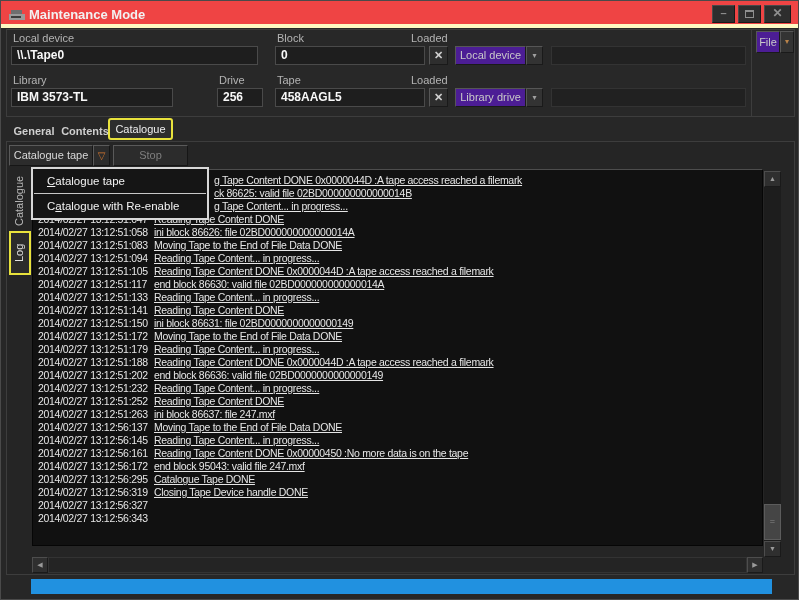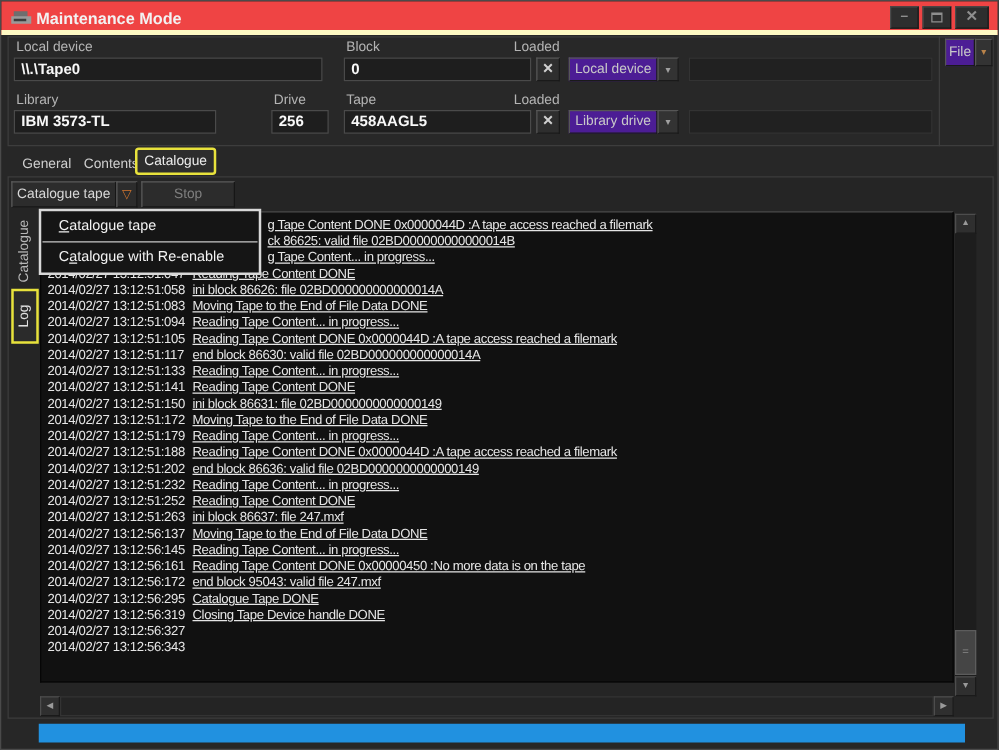--- a/index.html
+++ b/index.html
@@ -24,21 +24,21 @@
   .lbl { position:absolute; font-size:11px; color:#b4b4b4; }
   .field { position:absolute; height:19px; background:#1e1e1e; border:1px solid #4a4a4a; color:#f8f8f8; font-weight:bold; font-size:12px; line-height:17px; padding-left:5px; white-space:nowrap; overflow:hidden; }
   .strip { position:absolute; height:19px; background:#212121; border:1px solid #333; }
   .xbtn { position:absolute; width:19px; height:19px; background:#2e2e2e; border:1px solid #565656; border-bottom-color:#1a1a1a; border-right-color:#1a1a1a; color:#d0d0d0; font-size:11px; font-weight:bold; text-align:center; line-height:17px; }
   .selbtn { position:absolute; height:19px; background:#4c1d95; border:1px solid #565656; border-bottom-color:#1a1a1a; border-right-color:#1a1a1a; color:#c9c9c9; font-size:11px; line-height:17px; text-align:center; }
   .selarrow { position:absolute; width:17px; height:19px; background:#333; border:1px solid #565656; border-bottom-color:#1a1a1a; border-right-color:#1a1a1a; color:#a0a0a0; font-size:8px; line-height:17px; text-align:center; }
   .vsep { position:absolute; left:750px; top:28px; width:1px; height:88px; background:#3d3d3d; }
   .file-arrow { color:#b9834a; }
 
   
-  .tab { position:absolute; top:120px; height:20px; font-size:11px; color:#cfcfcf; line-height:20px; text-align:right; }
+  .tab { position:absolute; top:120px; height:20px; font-size:11px; color:#cfcfcf; line-height:20px; text-align:center;font-weight:bold; }
   .tab-general { left:10px; width:46px; }
   .tab-contents { left:58px; width:52px; }
   .tab-active { position:absolute; left:107px; top:117px; width:65px; height:22px; border:2px solid #e8e23c; border-radius:3px; background:#2d2d2d; color:#ececec; font-size:11px; line-height:18px; text-align:center; }
 
   
   .toolbtn { position:absolute; top:144px; height:21px; background:#2c2c2c; border:1px solid #5a5a5a; border-bottom-color:#161616; border-right-color:#161616; color:#d8d8d8; font-size:11px; line-height:19px; text-align:center; }
   .btn-cattape { left:8px; width:84px; }
   .btn-catarrow { left:92px; width:17px; color:#d4762e; font-size:10px; }
   .btn-stop { left:112px; width:75px; color:#7f7f7f; }
 

